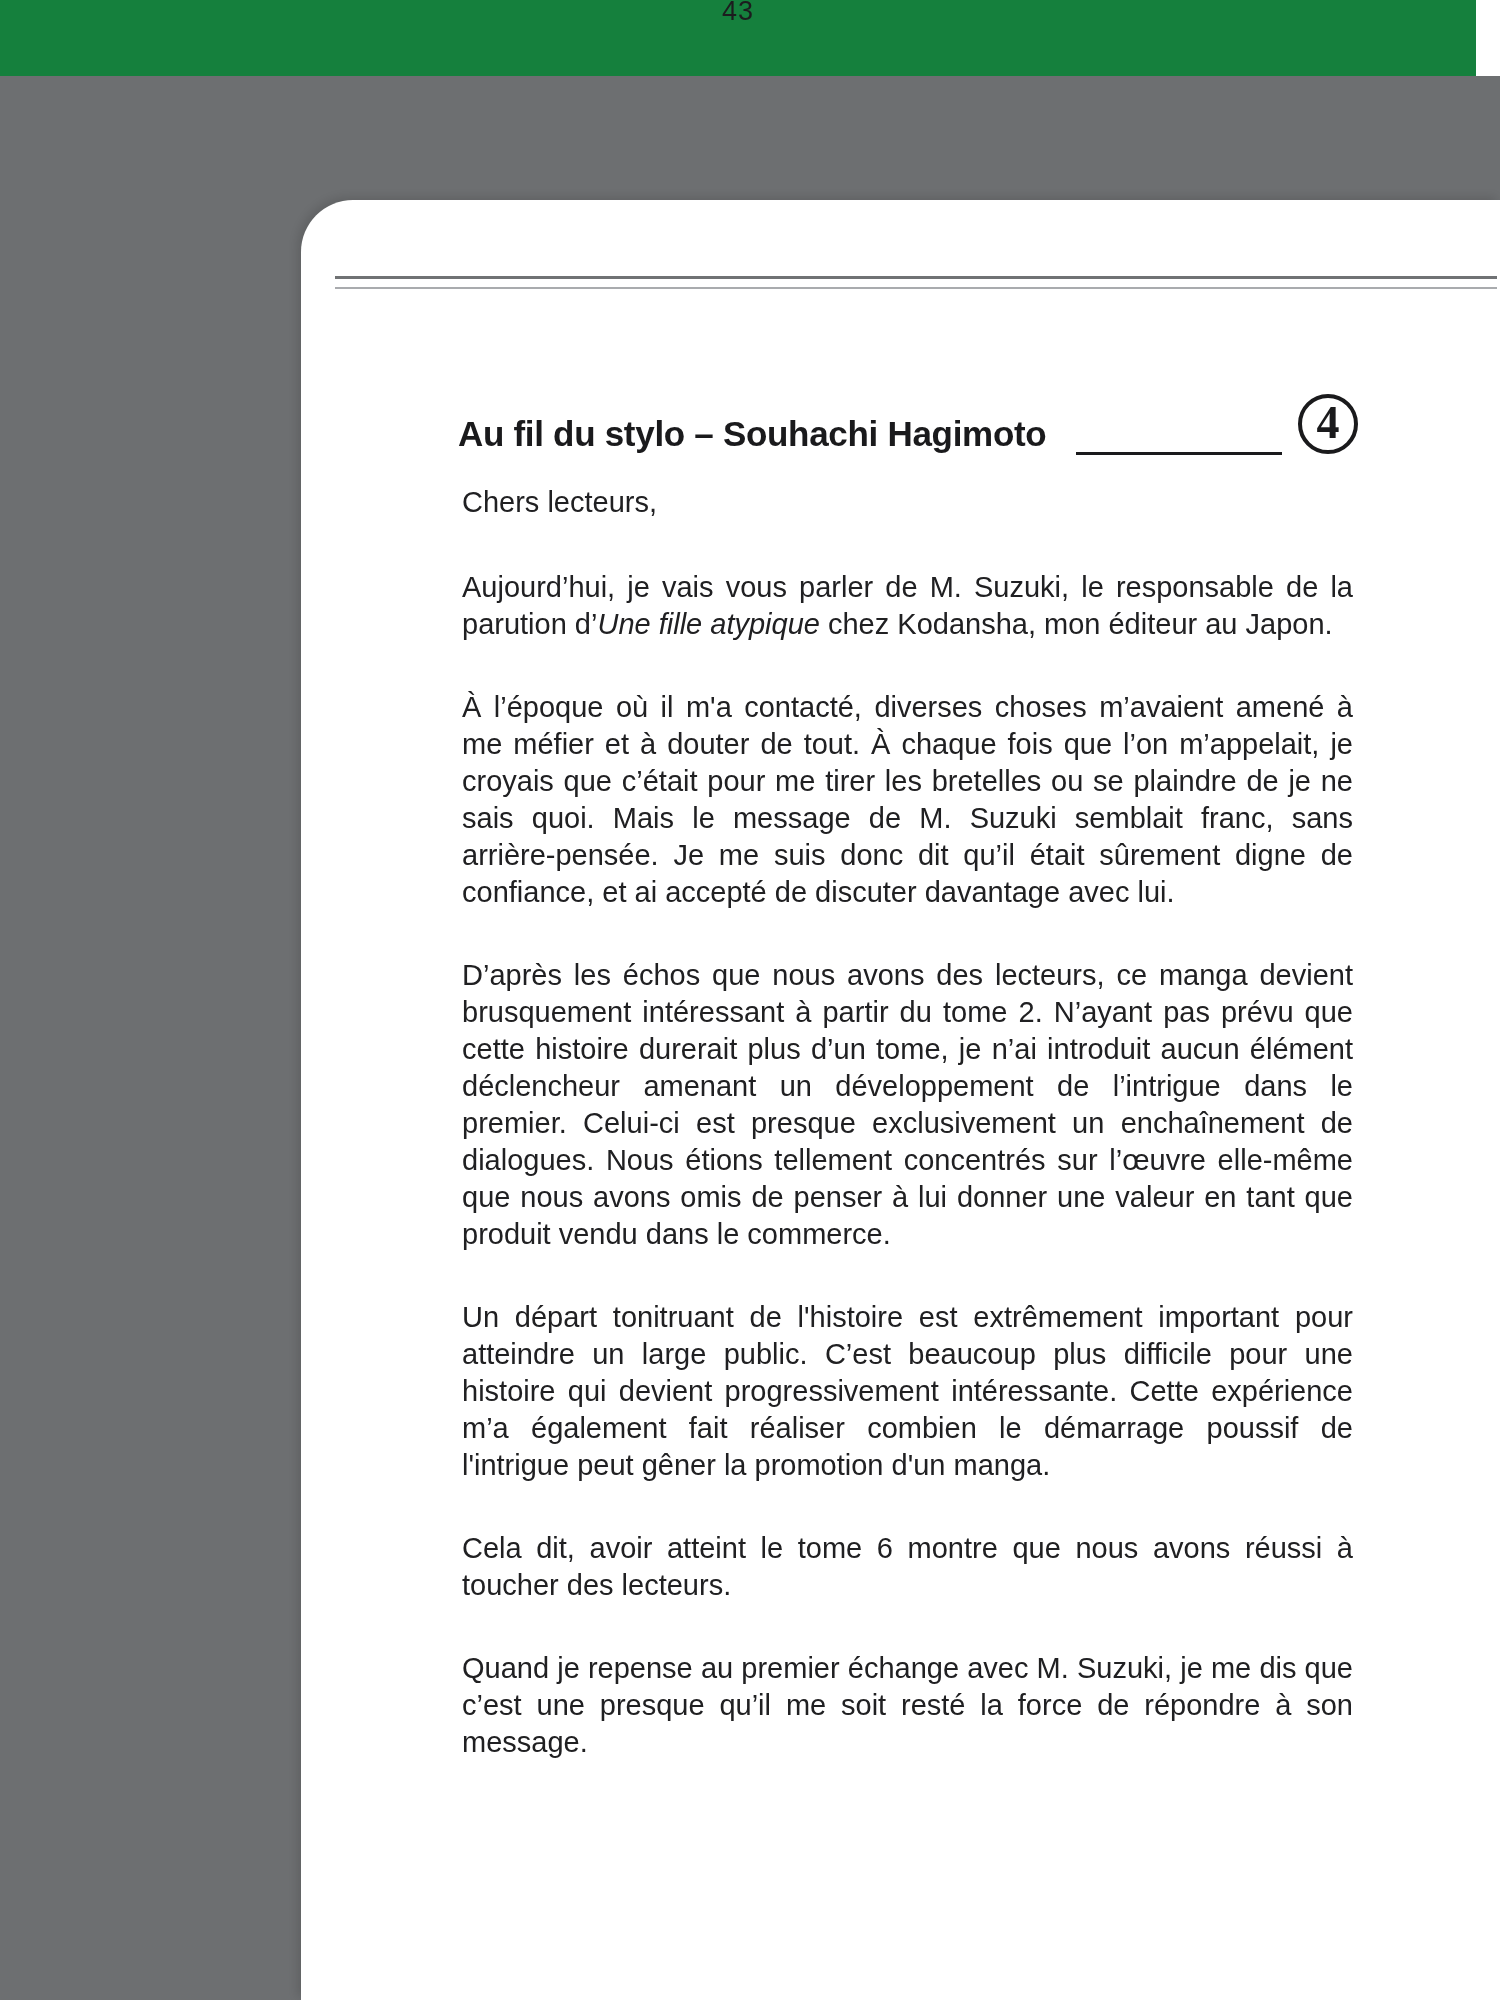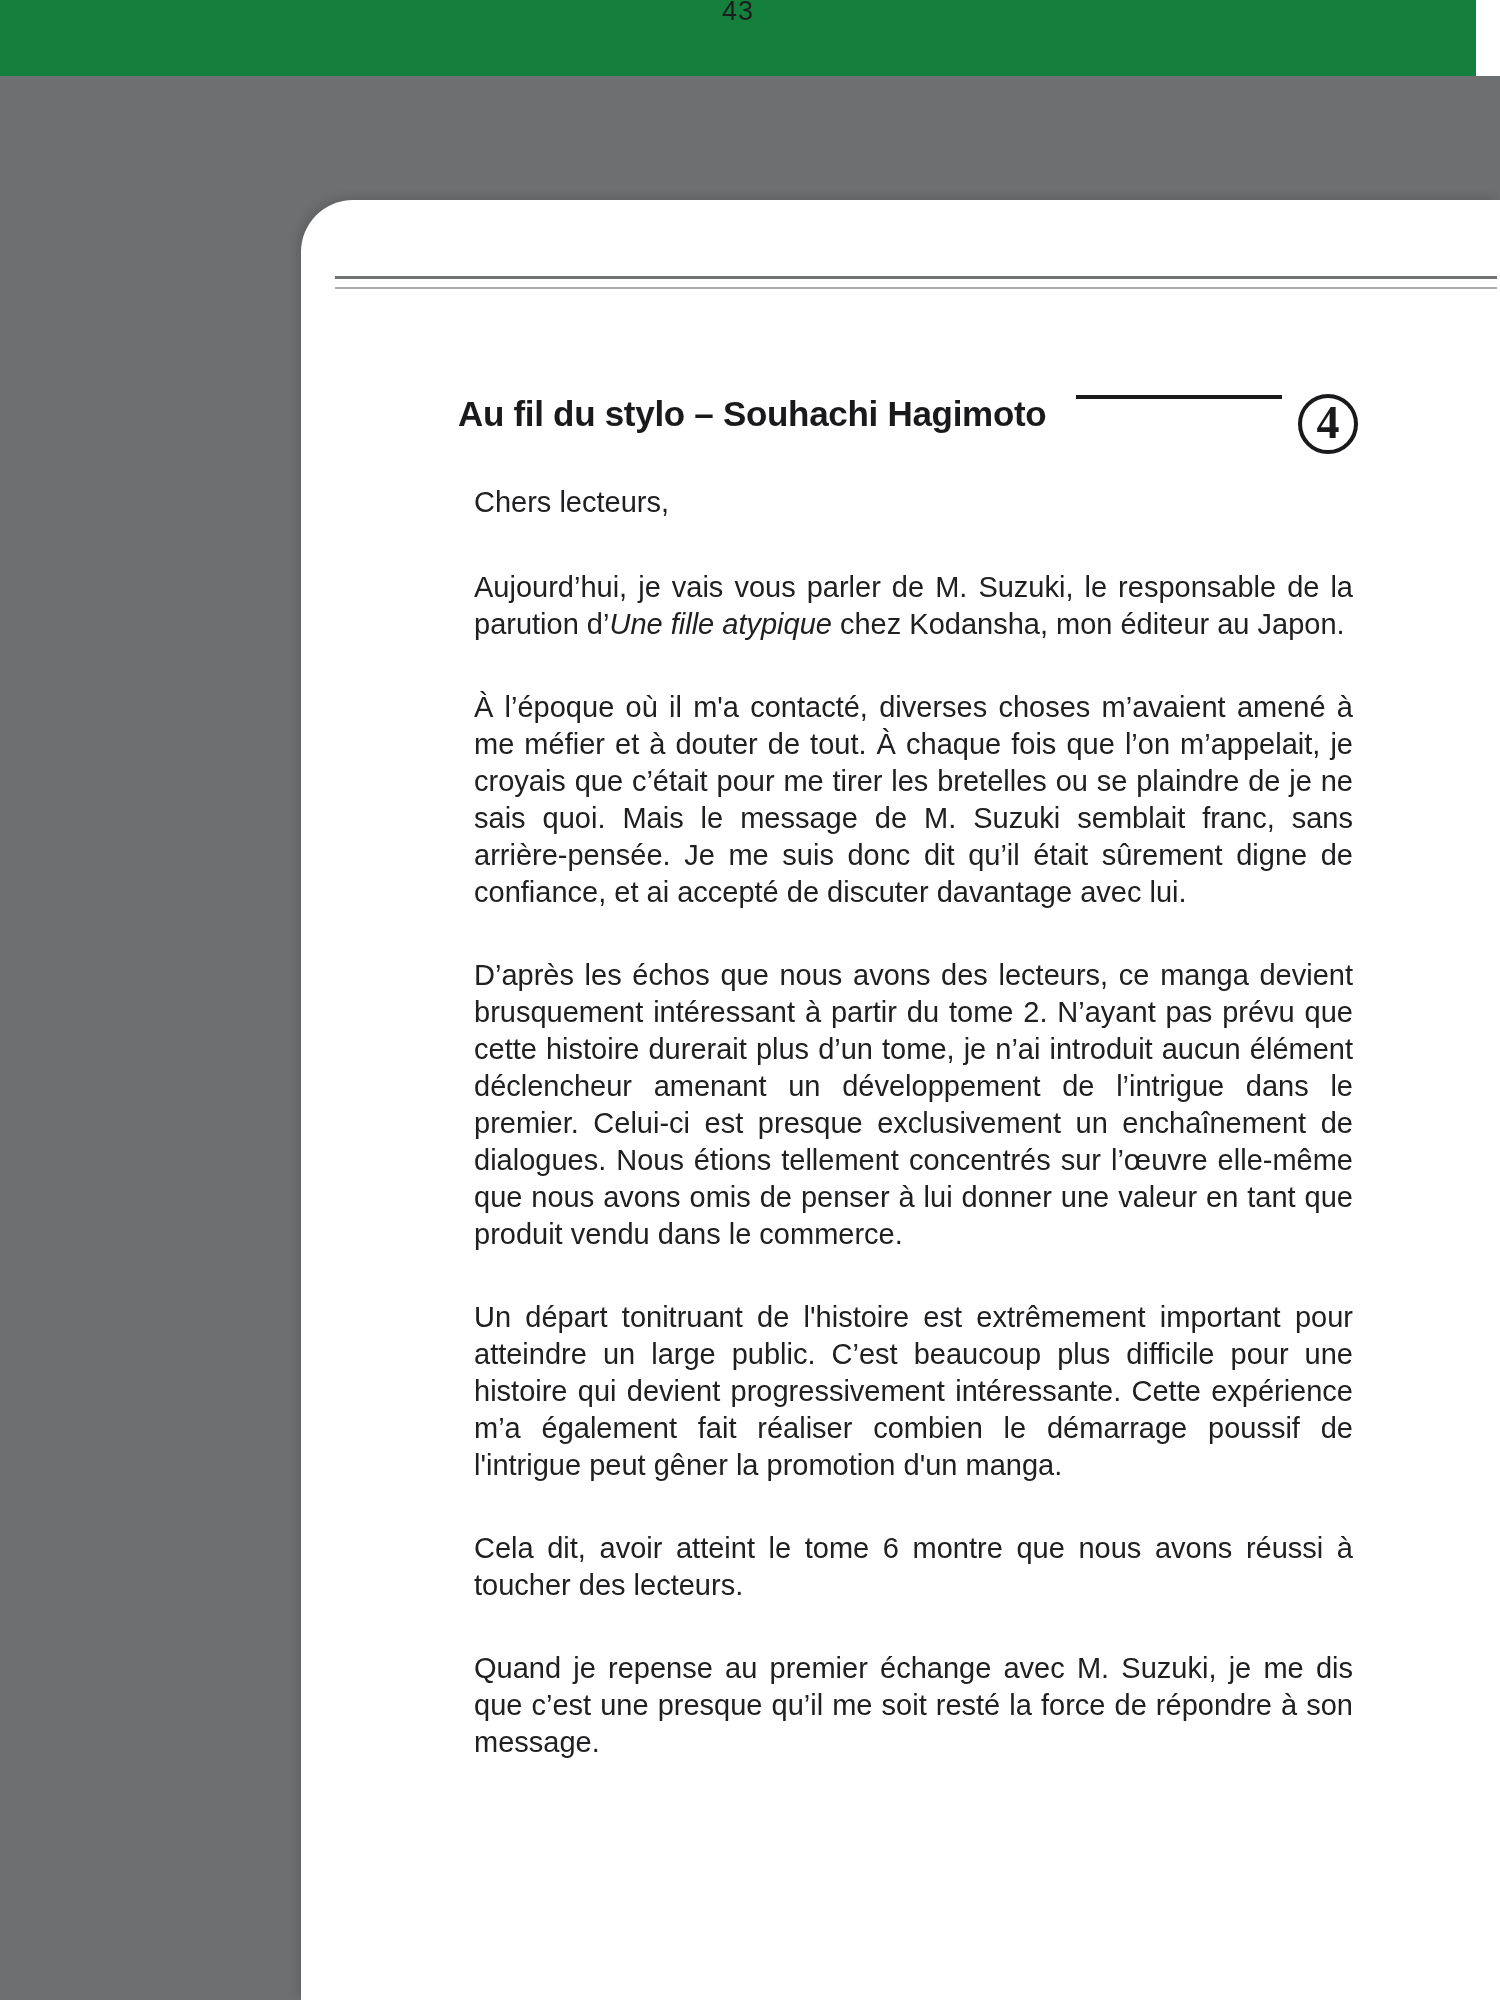--- a/index.html
+++ b/index.html
@@ -64,21 +64,21 @@
     height: 2px;
     background: #a9abae;
   }
   .title-row {
     position: absolute;
     left: 157px;
     top: 194px;
     width: 900px;
     height: 60px;
     display: flex;
-    align-items: flex-start;
+    align-items: flex-end;
     gap: 16px;
   }
   .article-title {
     margin: 0;
     font-size: 35px;
     font-weight: 800;
     letter-spacing: -0.3px;
     color: #1a1a1c;
     white-space: nowrap;
   }
@@ -111,21 +111,21 @@
   .body-copy {
     position: absolute;
     left: 157px;
     top: 284px;
     width: 895px;
     color: #202022;
     font-size: 29px;
     line-height: 37px;
   }
   .body-copy p {
-    margin: 0 0 46px 16px;
+    margin: 0 0 46px 4px;
     text-align: justify;
     text-align-last: left;
   }
   .body-copy p.salutation {
     margin-bottom: 48px;
     text-align: left;
   }
   .body-copy em {
   }
 </style>

